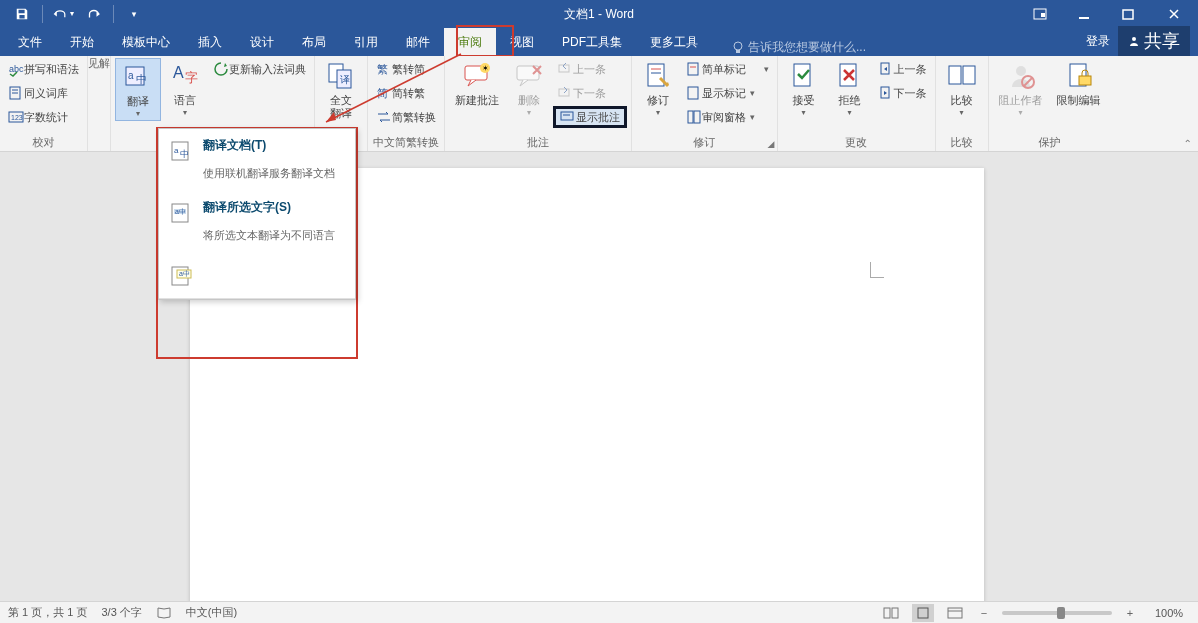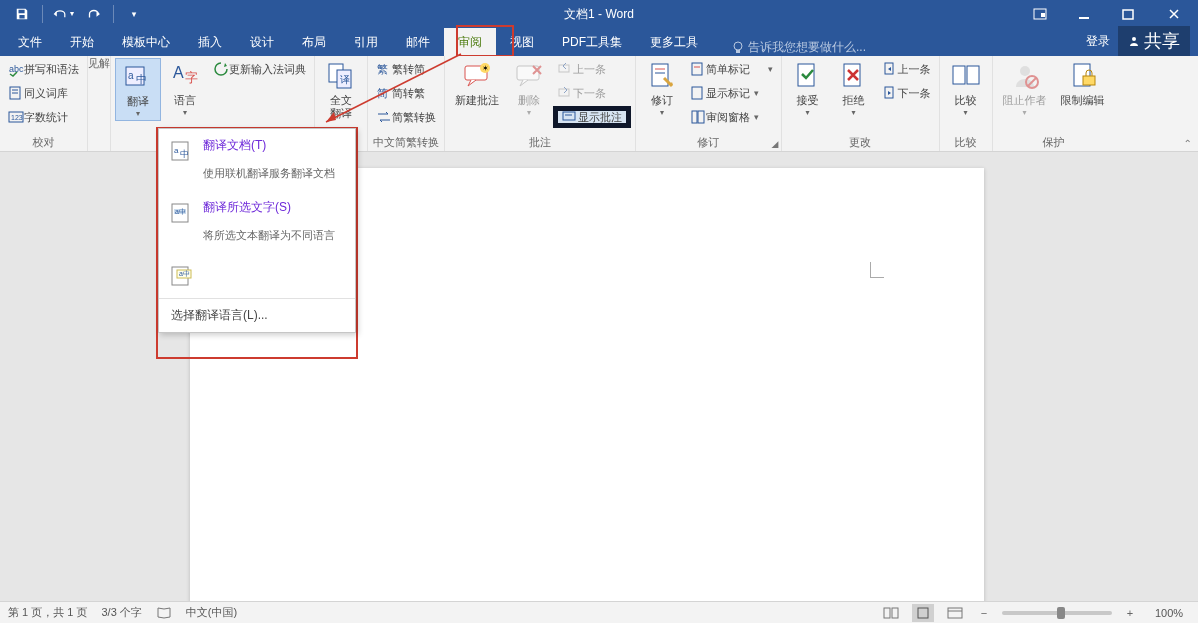--- a/index.html
+++ b/index.html
@@ -41,21 +41,21 @@
 
 .doc-area { position: absolute; top: 152px; left: 0; right: 0; bottom: 22px; background: #e6e6e6; overflow: hidden; }
 .page { position: absolute; left: 190px; top: 16px; width: 794px; height: 1000px; background: #fff; box-shadow: 0 1px 4px rgba(0,0,0,.2); }
 .cursor-mark { position: absolute; left: 680px; top: 90px; width: 16px; height: 20px; }
 .cursor-mark::before { content: ""; position: absolute; left: 0; bottom: 0; width: 14px; height: 1px; background: #aaa; }
 .cursor-mark::after { content: ""; position: absolute; left: 0; top: 4px; width: 1px; height: 16px; background: #aaa; }
 
 .dropdown { position: absolute; left: 158px; top: 128px; width: 198px; background: #fff; border: 1px solid #c6c6c6; box-shadow: 2px 2px 6px rgba(0,0,0,.2); z-index: 10; font-size: 12px; }
 .dd-item { display: flex; gap: 10px; padding: 8px 10px 10px; }
 .dd-item .ic { width: 24px; height: 24px; flex: none; margin-top: 2px; }
-.dd-title { font-weight: 400; color: #6d28d9; margin-bottom: 2px; }
+.dd-title { font-weight: 700; color: #0c4a6e; margin-bottom: 2px; }
 .dd-desc { color: #666; font-size: 11px; line-height: 1.4; margin-top: 12px; }
 .dd-sep { height: 1px; background: #e1e1e1; margin: 0; }
 .dd-footer { padding: 8px 12px; color: #444; font-size: 12px; }
 .dd-highlight { position: absolute; border: 2px solid #cd3b2f; pointer-events: none; }
 
 .arrow-annot { position: absolute; z-index: 11; pointer-events: none; }
 
 .statusbar { position: absolute; bottom: 0; left: 0; right: 0; height: 22px; background: #f3f3f3; border-top: 1px solid #d4d4d4; display: flex; align-items: center; font-size: 11px; color: #555; padding: 0 8px; gap: 14px; }
 .statusbar .spacer { flex: 1; }
 .sb-right { display: flex; align-items: center; gap: 10px; }
@@ -322,21 +322,21 @@
           </div>
         <div class="rsmall" style="opacity:.5">
             <span class="ic">
               <svg width="16" height="16" viewBox="0 0 16 16">
                 <rect x="2" y="4" width="10" height="7" fill="none" stroke="#999"></rect>
                 <path d="M7 2l3 3-3 3" stroke="#2b579a" fill="none"></path>
               </svg>
             </span>
             <span>下一条</span>
           </div>
-        <div class="rsmall" style="background:#d7e4f2;border:5px solid #0f172a">
+        <div class="rsmall" style="background:#d7e4f2;border:3px solid #0f172a">
             <span class="ic">
               <svg width="16" height="16" viewBox="0 0 16 16">
                 <rect x="1" y="3" width="12" height="8" fill="none" stroke="#2b579a"></rect>
                 <line x1="3" y1="6" x2="10" y2="6" stroke="#2b579a"></line>
               </svg>
             </span>
             <span>显示批注</span>
           </div>
       </div>
     </div>
@@ -522,21 +522,20 @@
   <div class="dd-item">
     <span class="ic">
         <svg width="24" height="24" viewBox="0 0 24 24">
           <rect x="3" y="3" width="16" height="18" fill="#fff" stroke="#888"></rect>
           <rect x="8" y="6" width="14" height="8" fill="#ffe" stroke="#cb5"></rect>
           <text x="10" y="12" font-size="7" fill="#2b579a">a中</text>
         </svg>
       </span>
   </div>
   <div class="dd-sep"></div>
-  <div class="dd-footer">选择翻译语言(L)...</div>
 </div>
 <div class="dd-highlight" style="left:156px;top:127px;width:202px;height:232px"></div>
 
 <svg class="arrow-annot" style="left:316px;top:50px" width="150" height="80" viewBox="0 0 150 80">
   <line x1="145" y1="4" x2="10" y2="72" stroke="#cd3b2f" stroke-width="1.5"></line>
   <path d="M10 72 L18 62 L20 70 Z" fill="#cd3b2f"></path>
 </svg>
 
 <div class="statusbar">
   <span>第 1 页，共 1 页</span>

